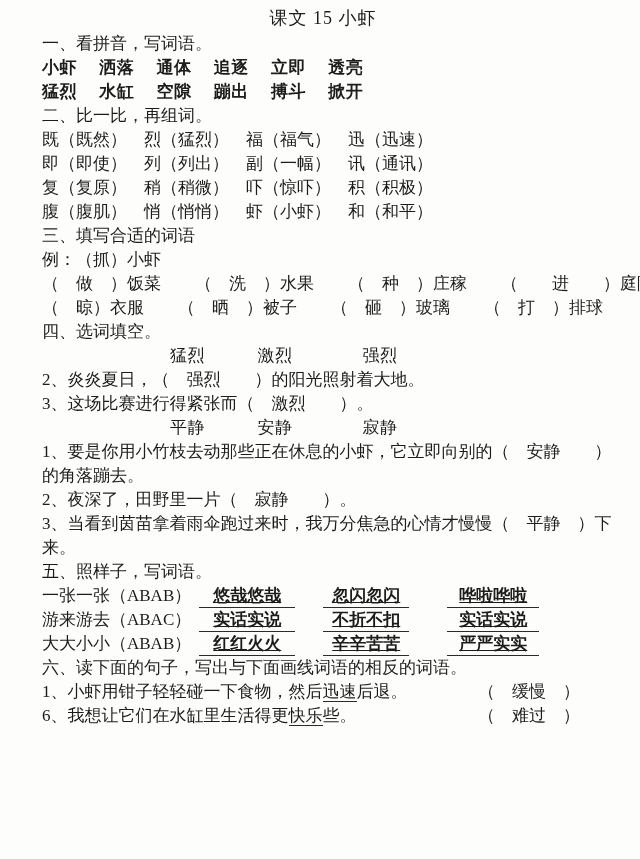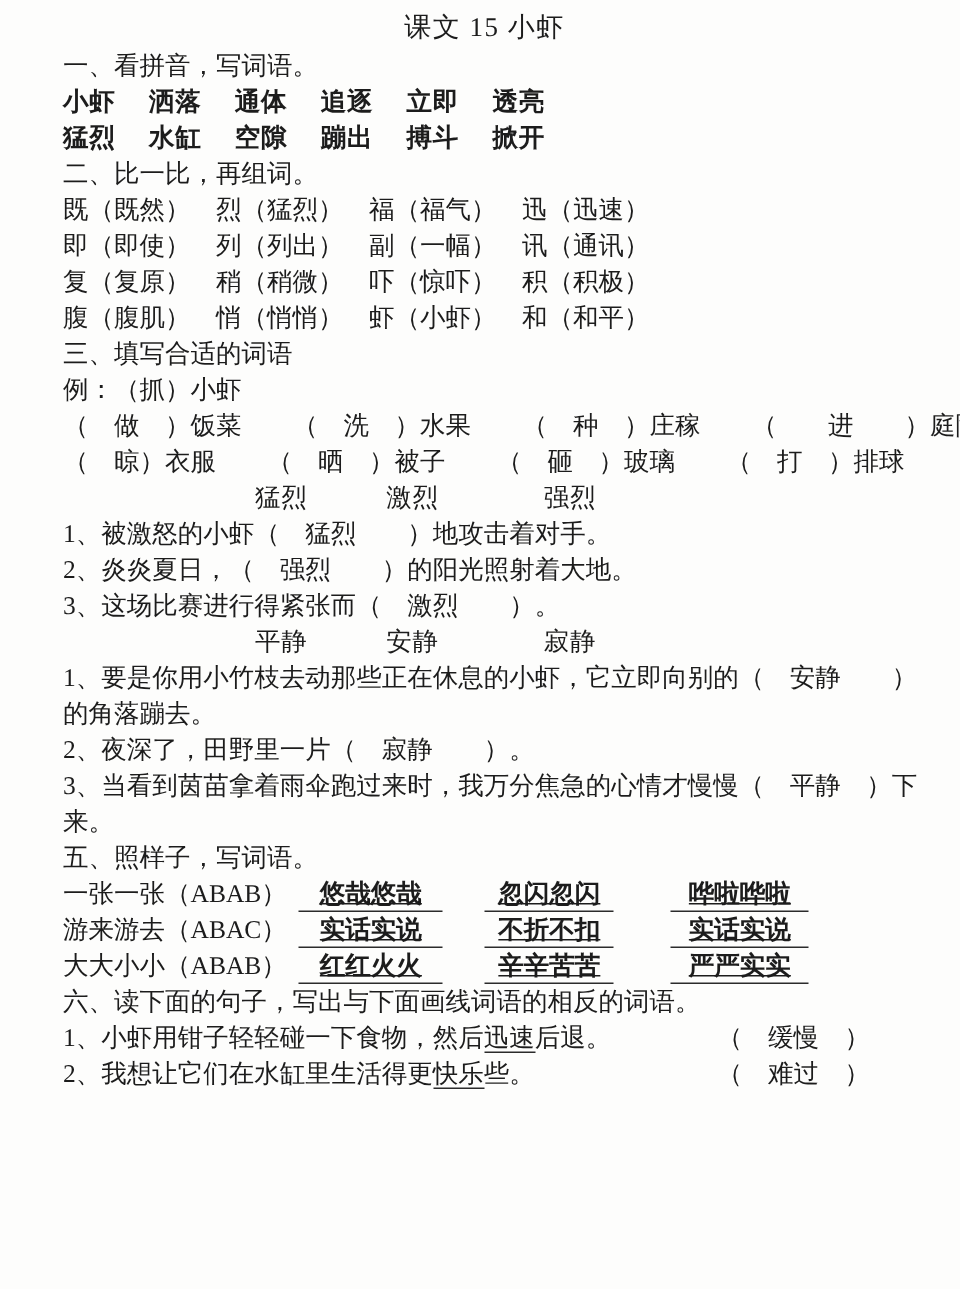--- a/index.html
+++ b/index.html
@@ -45,22 +45,22 @@
   <div class="ln">既（既然）　烈（猛烈）　福（福气）　迅（迅速）</div>
   <div class="ln">即（即使）　列（列出）　副（一幅）　讯（通讯）</div>
   <div class="ln">复（复原）　稍（稍微）　吓（惊吓）　积（积极）</div>
   <div class="ln">腹（腹肌）　悄（悄悄）　虾（小虾）　和（和平）</div>
 
   <div class="ln">三、填写合适的词语</div>
   <div class="ln">例：（抓）小虾</div>
   <div class="ln">（　做　）饭菜　　（　洗　）水果　　（　种　）庄稼　　（　　进　　）庭院</div>
   <div class="ln">（　晾）衣服　　（　晒　）被子　　（　砸　）玻璃　　（　打　）排球</div>
 
+  <div class="ln">四、选词填空。</div>
   <div class="ln opt">猛烈　　　激烈　　　　强烈</div>
-  <div class="ln">1、被激怒的小虾（　猛烈　　）地攻击着对手。</div>
   <div class="ln">2、炎炎夏日，（　强烈　　）的阳光照射着大地。</div>
   <div class="ln">3、这场比赛进行得紧张而（　激烈　　）。</div>
   <div class="ln opt">平静　　　安静　　　　寂静</div>
   <div class="ln">1、要是你用小竹枝去动那些正在休息的小虾，它立即向别的（　安静　　）</div>
   <div class="ln">的角落蹦去。</div>
   <div class="ln">2、夜深了，田野里一片（　寂静　　）。</div>
   <div class="ln">3、当看到茵苗拿着雨伞跑过来时，我万分焦急的心情才慢慢（　平静　）下</div>
   <div class="ln">来。</div>
 
   <div class="ln">五、照样子，写词语。</div>
@@ -88,17 +88,17 @@
 
   <div class="ln">六、读下面的句子，写出与下面画线词语的相反的词语。</div>
 
   <div class="ln s6">
     <span><span>1、小虾用钳子轻轻碰一下食物，然后</span><span class="u">迅速</span><span>后退。</span></span>
     <span class="ans">（　缓慢　）</span>
   </div>
 
 
   <div class="ln s6">
-    <span><span>2、我想让它们在水缸里生活得更</span><span class="u">快乐</span><span>些。</span></span>
+    <span><span>6、我想让它们在水缸里生活得更</span><span class="u">快乐</span><span>些。</span></span>
     <span class="ans">（　难过　）</span>
   </div>
 
 </div>
 
 </body></html>

